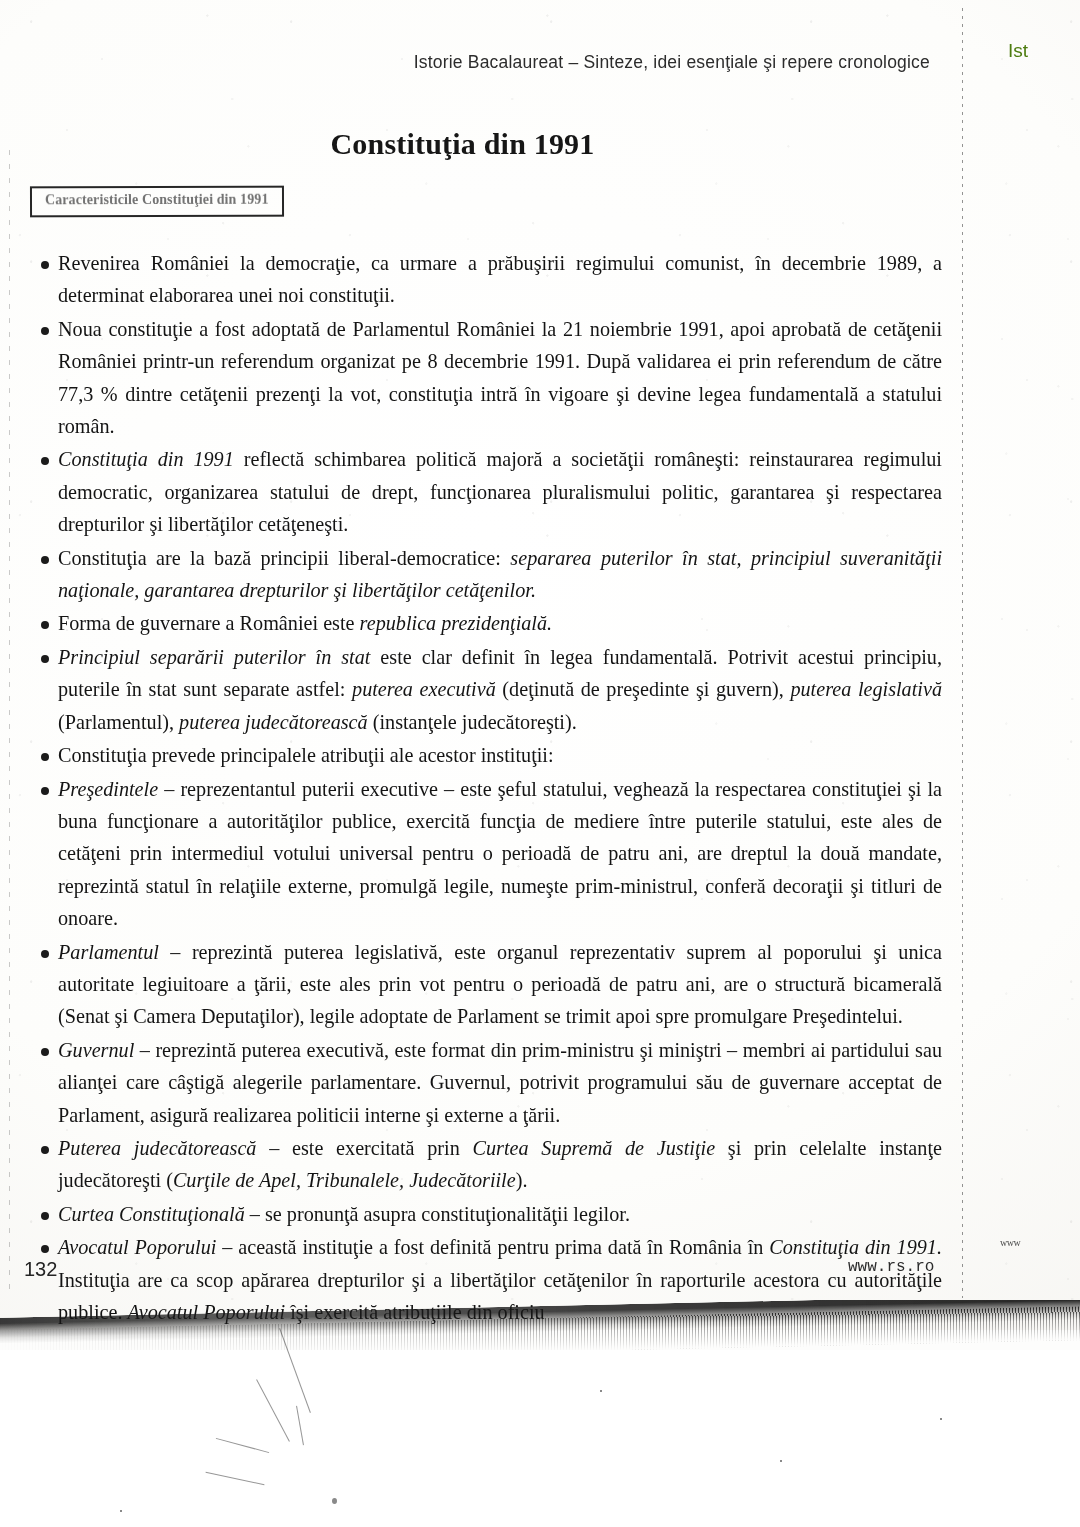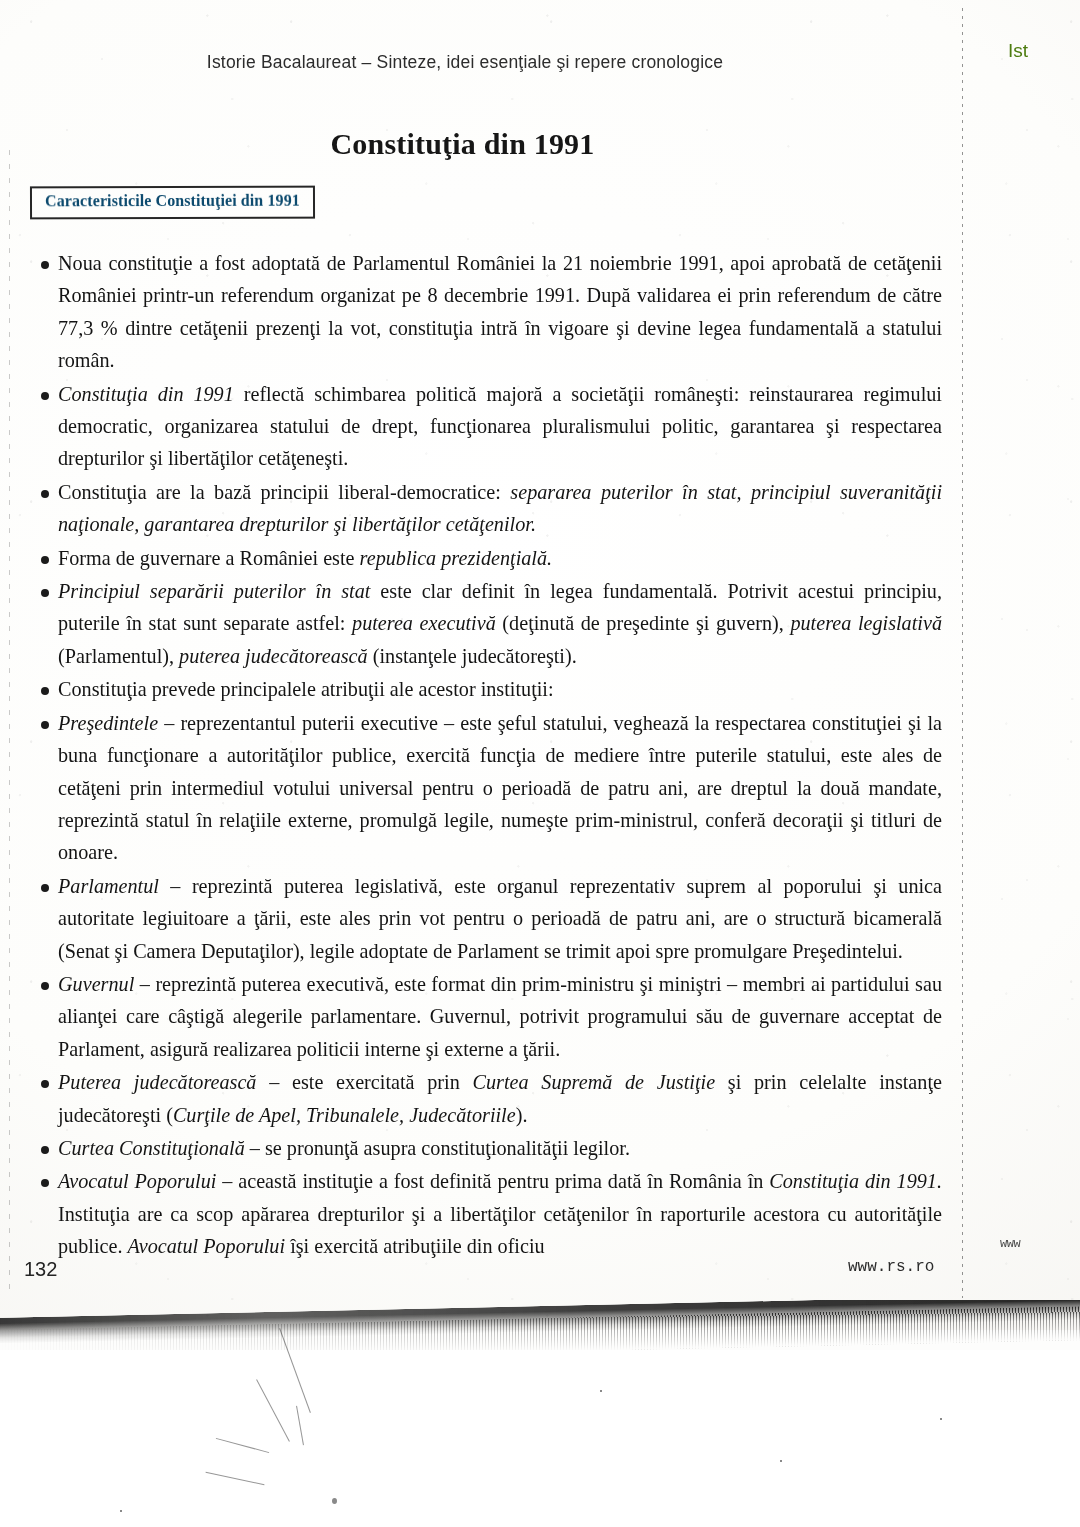--- a/index.html
+++ b/index.html
@@ -63,38 +63,38 @@
     width: 1px; height: 1140px;
     background: repeating-linear-gradient(to bottom,
        rgba(90,90,90,.32) 0 5px, rgba(90,90,90,0) 5px 14px);
   }
 
   
   .running-head {
     position: absolute;
     left: 0; top: 52px;
     width: 930px;
-    text-align: center;
+    text-align: right;
     font-family: "Liberation Sans", "DejaVu Sans", sans-serif;
     font-size: 17.5px;
     letter-spacing: .2px;
     color: #2c2c2c;
   }
   .corner-text {
     position: absolute;
     left: 1008px; top: 40px;
     font-family: "Liberation Sans", "DejaVu Sans", sans-serif;
     font-size: 19px;
     color: #4d7c0f;
   }
   .corner-text-bottom {
     position: absolute;
     left: 1000px; top: 1237px;
-    font-family: Liberation Mono, monospace;
-    font-size: 12px;
+    font-family: Liberation Serif, serif;
+    font-size: 10px;
     color: #4a4a4a;
     letter-spacing: -.5px;
   }
 
   
   .doc-title {
     position: absolute;
     left: 0; top: 127px;
     width: 925px;
     text-align: center;
@@ -103,23 +103,23 @@
     color: #161616;
     letter-spacing: .2px;
   }
 
   
   .heading-box {
     position: absolute;
     left: 30px; top: 186px;
     border: 2px solid #262626;
     padding: 4px 13px 7px 13px;
-    font-size: 16px;
+    font-size: 14px;
     font-weight: bold;
-    color: #0c4a6e;
+    color: #737373;
     letter-spacing: .1px;
     background: transparent;
     transform: rotate(-0.15deg);
   }
 
   
   .body-list {
     position: absolute;
     left: 40px;
     top: 247px;
@@ -235,20 +235,21 @@
 
   <div class="running-head scan-soft">Istorie Bacalaureat – Sinteze, idei esenţiale şi repere cronologice</div>
 
   <div class="corner-text scan-soft">Ist</div>
 
   <div class="doc-title scan-soft">Constituţia din 1991</div>
 
   <div class="heading-box scan-soft">Caracteristicile Constituţiei din 1991</div>
 
   <ul class="body-list scan-soft" id="bullet-list">
+      <li>Revenirea României la democraţie, ca urmare a prăbuşirii regimului comunist, în decembrie 1989, a determinat elaborarea unei noi constituţii.</li>
       <li>Noua constituţie a fost adoptată de Parlamentul României la 21 noiembrie 1991, apoi apro­bată de cetăţenii României printr-un referendum organizat pe 8 decembrie 1991. După vali­darea ei prin referendum de către 77,3 % dintre cetăţenii prezenţi la vot, constituţia intră în vigoare şi devine legea fundamentală a statului român.</li>
       <li><i>Constituţia din 1991</i> reflectă schimbarea politică majoră a societăţii româneşti: reinstaurarea regimului democratic, organizarea statului de drept, funcţionarea pluralismului politic, ga­rantarea şi respectarea drepturilor şi libertăţilor cetăţeneşti.</li>
       <li>Constituţia are la bază principii liberal-democratice: <i>separarea puterilor în stat, principiul su­veranităţii naţionale, garantarea drepturilor şi libertăţilor cetăţenilor.</i></li>
       <li>Forma de guvernare a României este <i>republica prezidenţială.</i></li>
       <li><i>Principiul separării puterilor în stat</i> este clar definit în legea fundamentală. Potrivit acestui principiu, puterile în stat sunt separate astfel: <i>puterea executivă</i> (deţinută de preşedinte şi guvern), <i>puterea legislativă</i> (Parlamentul), <i>puterea judecătorească</i> (instanţele judecătoreşti).</li>
       <li>Constituţia prevede principalele atribuţii ale acestor instituţii:</li>
       <li><i>Preşedintele</i> – reprezentantul puterii executive – este şeful statului, veghează la respectarea constituţiei şi la buna funcţionare a autorităţilor publice, exercită funcţia de mediere între puterile statului, este ales de cetăţeni prin intermediul votului universal pentru o perioadă de patru ani, are dreptul la două mandate, reprezintă statul în relaţiile externe, promulgă le­gile, numeşte prim-ministrul, conferă decoraţii şi titluri de onoare.</li>
       <li><i>Parlamentul</i> – reprezintă puterea legislativă, este organul reprezentativ suprem al poporului şi unica autoritate legiuitoare a ţării, este ales prin vot pentru o perioadă de patru ani, are o structură bicamerală (Senat şi Camera Deputaţilor), legile adoptate de Parlament se trimit apoi spre promulgare Preşedintelui.</li>
       <li><i>Guvernul</i> – reprezintă puterea executivă, este format din prim-ministru şi miniştri – membri ai partidului sau alianţei care câştigă alegerile parlamentare. Guvernul, potrivit programului său de guvernare acceptat de Parlament, asigură realizarea politicii interne şi externe a ţării.</li>
       <li><i>Puterea judecătorească</i> – este exercitată prin <i>Curtea Supremă de Justiţie</i> şi prin celelalte in­stanţe judecătoreşti (<i>Curţile de Apel, Tribunalele, Judecătoriile</i>).</li>

